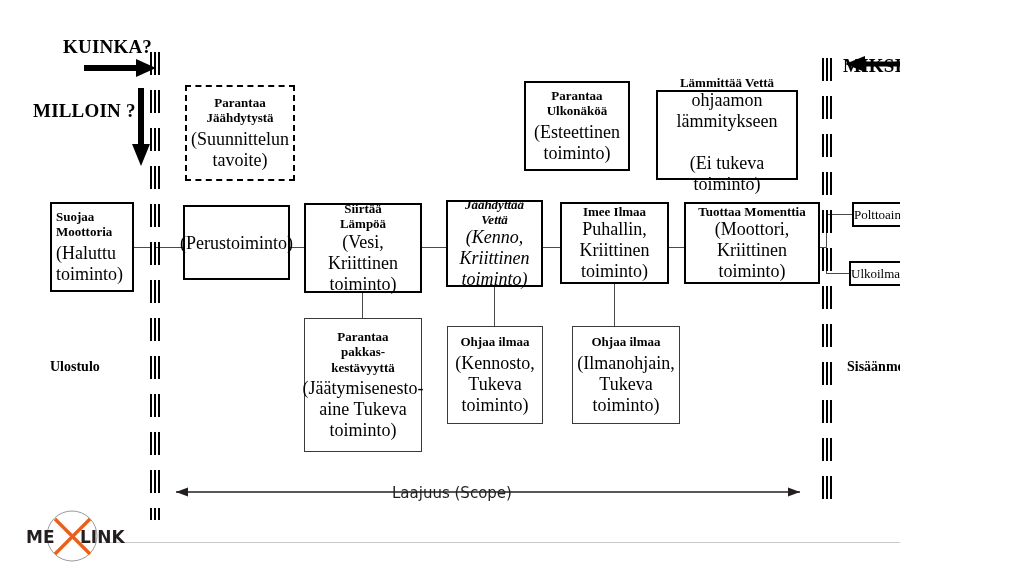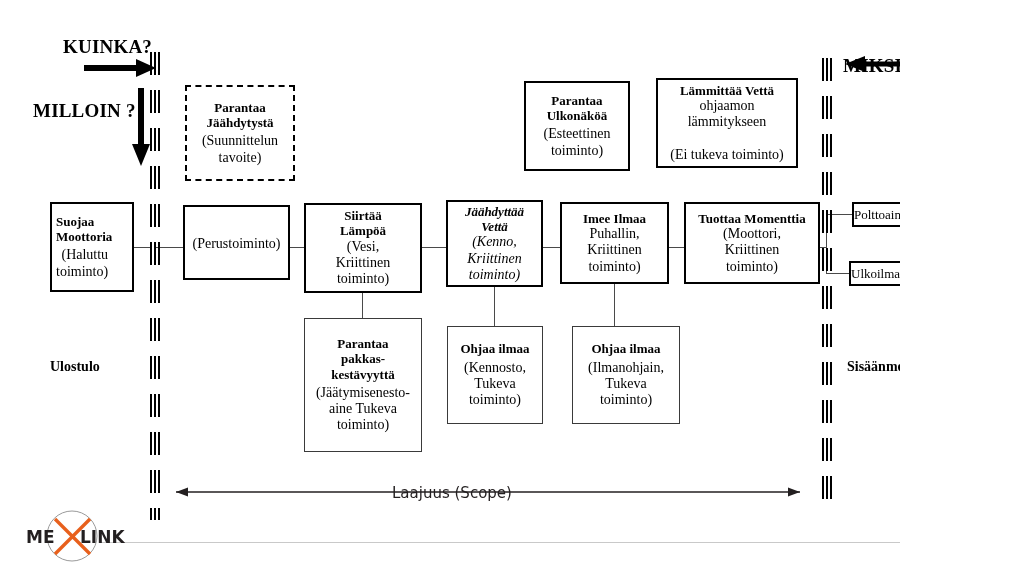--- a/index.html
+++ b/index.html
@@ -34,21 +34,21 @@
   }
   .fbox.thin { border-width: 1px; border-color: #3a3a3a; }
   .fbox.dashed { border: 2px dashed #000000; }
   .fbox .ttl {
     font-weight: bold;
     font-size: 13px;
     white-space: pre-line;
   }
   .fbox .sub {
     font-weight: normal;
-    font-size: 14px;
+    font-size: 18px;
     white-space: pre-line;
     margin-top: 3px;
   }
   .fbox.nogap .sub { margin-top: 0px; }
 
   
   .pbox {
     position: absolute;
     box-sizing: border-box;
     background: #fff;
@@ -210,32 +210,32 @@
 tavoite)</div>
   </div>
 
   <div class="fbox" style="left:524px; top:81px; width:106px; height:90px;">
     <div class="ttl">Parantaa
 Ulkonäköä</div>
     <div class="sub">(Esteettinen
 toiminto)</div>
   </div>
 
-  <div class="fbox nogap" style="left:656px; top:78px; width:142px; height:90px;">
+  <div class="fbox nogap" style="left:656px; top:90px; width:142px; height:90px;">
     <div class="ttl">Lämmittää Vettä</div>
     <div class="sub">ohjaamon
 lämmitykseen
 
 (Ei tukeva  toiminto)</div>
   </div>
 
   <div class="fbox" style="left:50px; top:202px; width:84px; height:90px;">
     <div class="ttl" style="align-self:flex-start; text-align:left;">Suojaa
 Moottoria</div>
-    <div class="sub" style="align-self:flex-start; text-align:right;">(Haluttu
+    <div class="sub" style="align-self:flex-start; text-align:left;">(Haluttu
 toiminto)</div>
   </div>
 
   <div class="fbox" style="left:183px; top:205px; width:107px; height:75px;">
     <div class="sub">(Perustoiminto)</div>
   </div>
 
   <div class="fbox nogap" style="left:304px; top:203px; width:118px; height:90px;">
     <div class="ttl">Siirtää
 Lämpöä</div>

